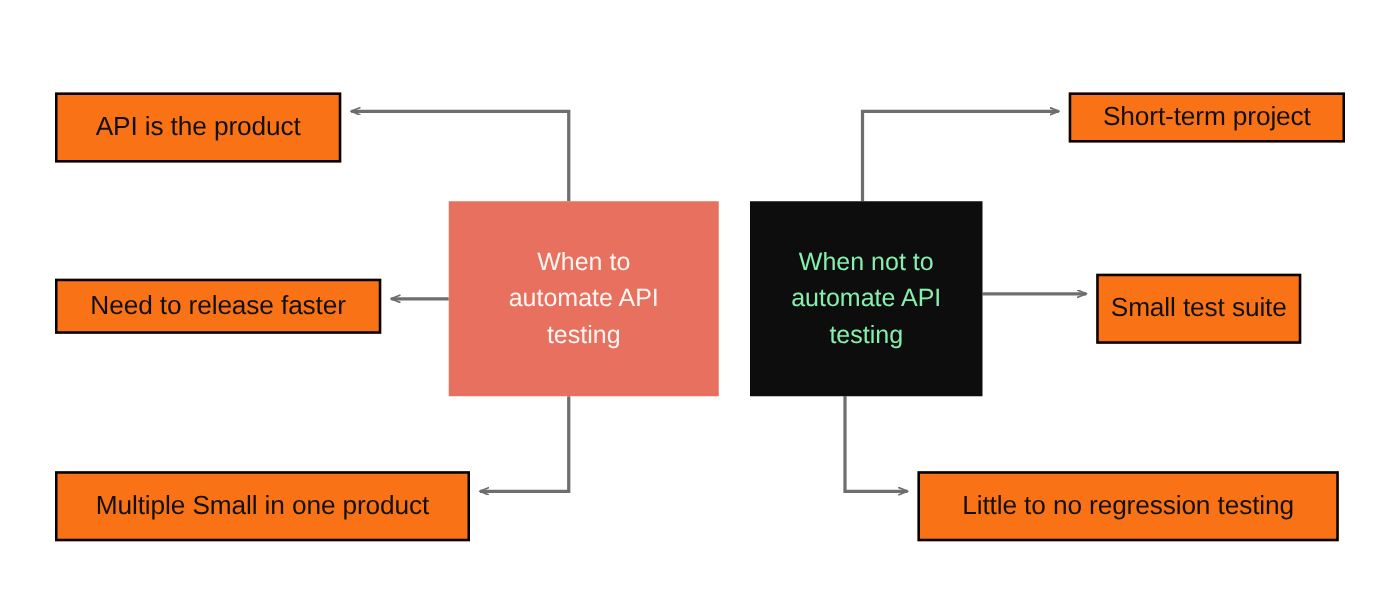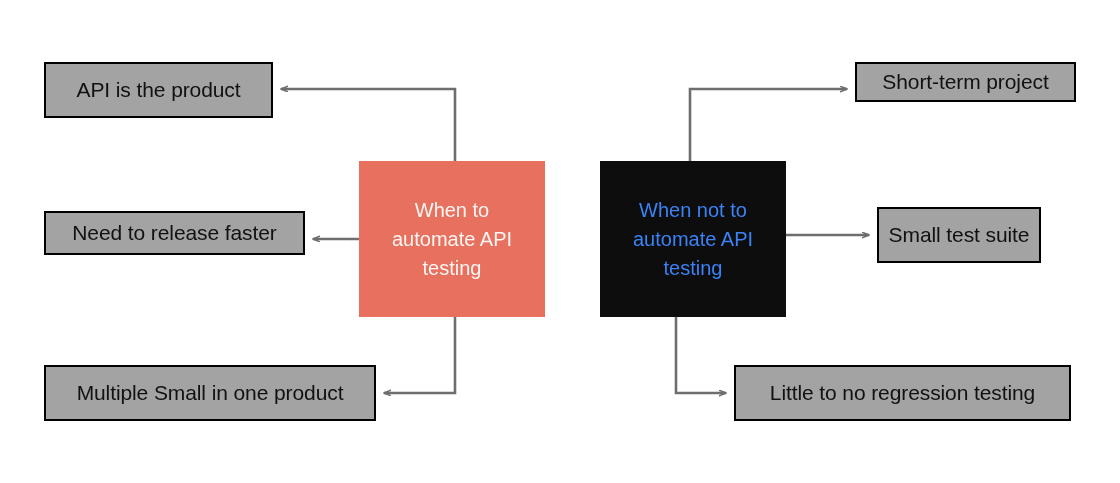--- a/index.html
+++ b/index.html
@@ -27,52 +27,53 @@
   }
   .node {
     position: absolute;
     box-sizing: border-box;
     display: flex;
     align-items: center;
     justify-content: center;
     text-align: center;
   }
   .node-outline {
-    background: #a3a3a3;
+    background: #f97316;
     border: 2px solid #000000;
     color: #111111;
     font-size: 21px;
     line-height: 1.25;
     letter-spacing: -0.1px;
+    margin-top: 12px;
   }
   .node-hub {
     color: #fdf6f3;
     font-size: 20px;
     line-height: 1.45;
     padding: 0 16px;
   }
   .node-hub-accent {
     background: #e8705f;
   }
   .node-hub-dark {
     background: #0d0d0d;
-    color: #3b82f6;
+    color: #86efac;
   }
   .node-label {
     display: block;
     white-space: pre-line;
   }
 
   
   #node-api-is-the-product   { left: 44px;  top: 62px;  width: 229px; height: 56px; }
   #node-need-release-faster  { left: 44px;  top: 211px; width: 261px; height: 44px; }
   #node-multiple-apis        { left: 44px;  top: 365px; width: 332px; height: 56px; }
 
   
-  #node-when-to-automate     { left: 359px; top: 161px; width: 186px; height: 156px; }
+  #node-when-to-automate     { left: 359px; top: 161px; width: 216px; height: 156px; }
   #node-when-not-to-automate { left: 600px; top: 161px; width: 186px; height: 156px; }
 
   
   #node-short-term-project   { left: 855px; top: 62px;  width: 221px; height: 40px; }
   #node-small-test-suite     { left: 877px; top: 207px; width: 164px; height: 56px; align-items: center; }
   #node-little-regression    { left: 734px; top: 365px; width: 337px; height: 56px; }
 </style>
 </head>
 <body>
 

